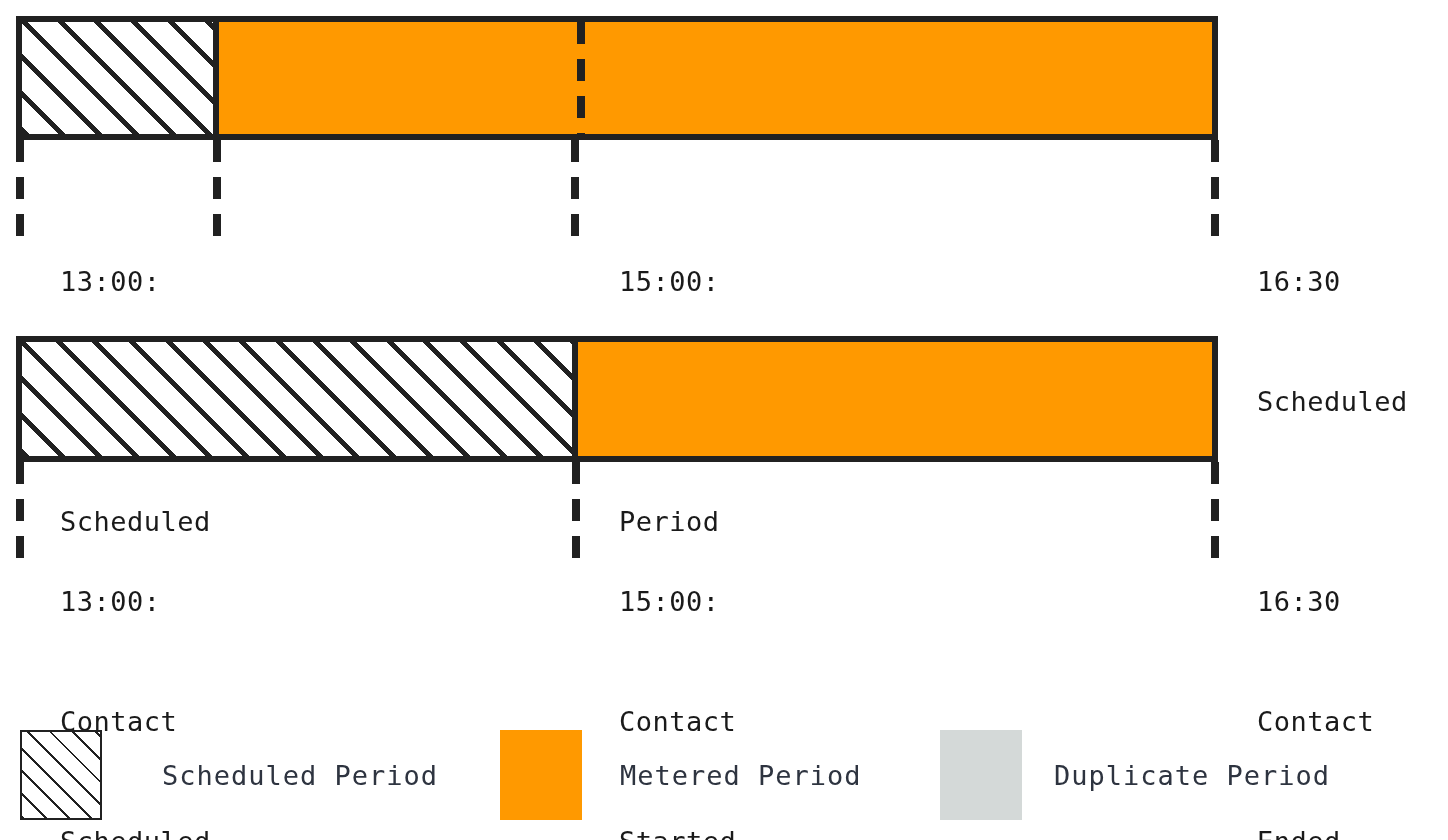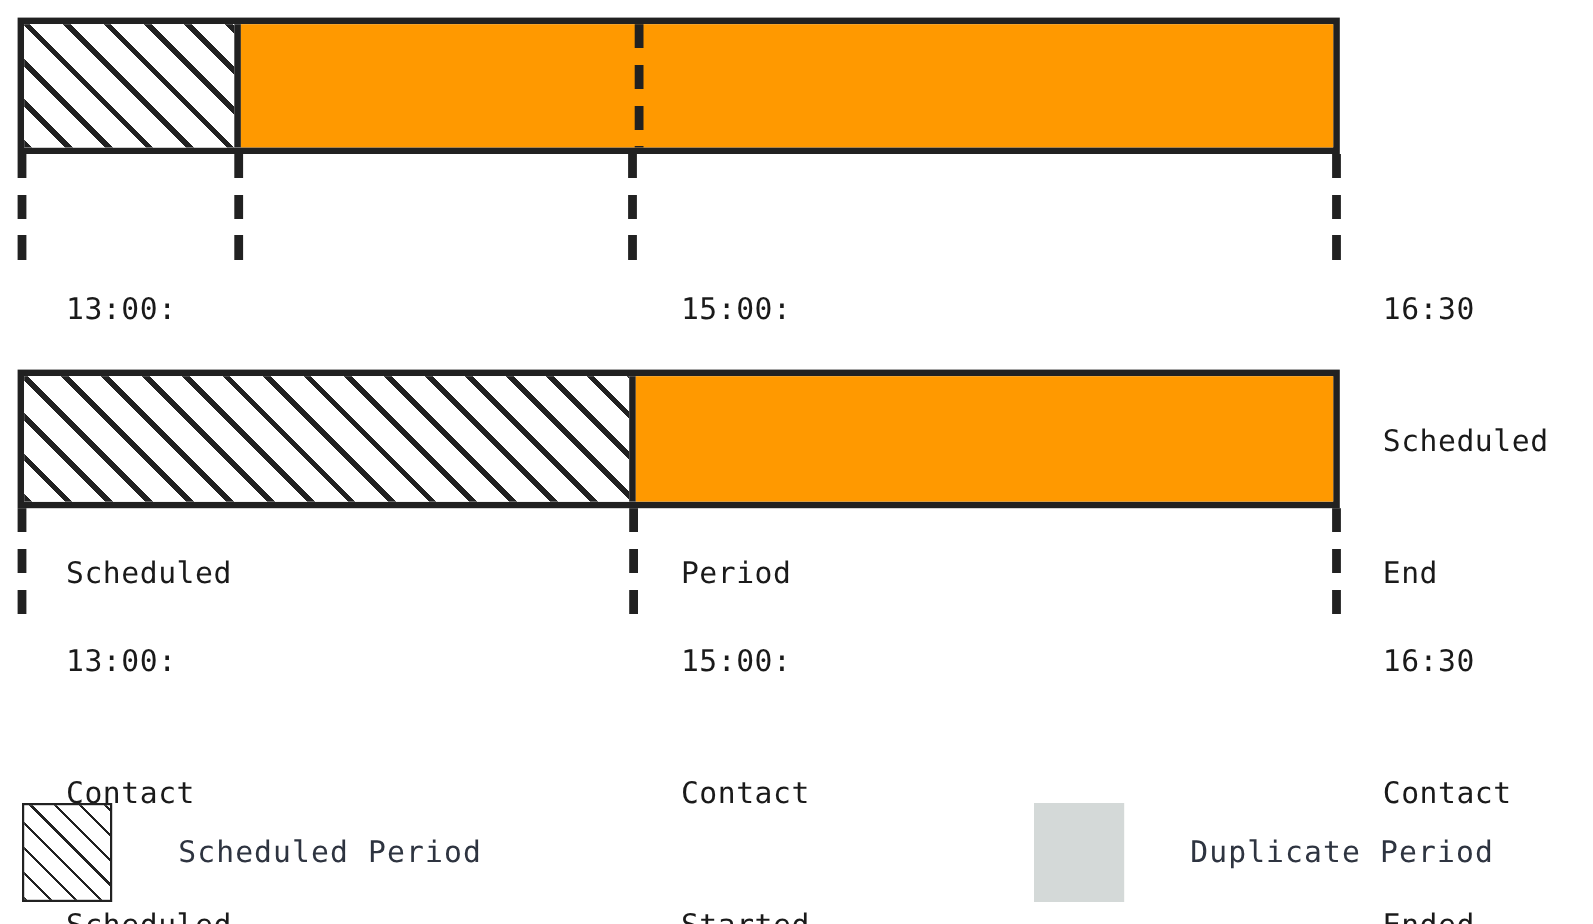--- a/index.html
+++ b/index.html
@@ -146,21 +146,20 @@
     <span class="lrow">Scheduled</span>
   </div>
   <div class="label" style="left:619px; top:182px;">
     <span class="lrow">15:00:</span>
     <span class="lrow">Contact</span>
     <span class="lrow">Period</span>
   </div>
   <div class="label" style="left:1257px; top:182px;">
     <span class="lrow">16:30</span>
     <span class="lrow">Scheduled</span>
-    <span class="lrow">End</span>
   </div>
 
   <div class="bar" style="left:16px; top:336px; width:1202px; height:126px;">
     <div class="seg seg-hatch seg-divider-solid" style="left:0px; width:556px;"></div>
     <div class="seg seg-metered" style="left:556px; width:634px;"></div>
   </div>
 
   <div class="tick" style="left:16px; top:462px; height:110px;"></div>
   <div class="tick" style="left:572px; top:462px; height:110px;"></div>
   <div class="tick" style="left:1211px; top:462px; height:110px;"></div>
@@ -179,19 +178,23 @@
     <span class="lrow">16:30</span>
     <span class="lrow">Contact</span>
     <span class="lrow">Ended</span>
   </div>
 
   <div class="legend-item" style="left:20px; top:730px;">
     <div class="swatch swatch-hatch"></div>
     <span class="legend-label" style="margin-left:60px;">Scheduled Period</span>
   </div>
 
+  <div class="legend-item" style="left:500px; top:730px;">
+    <div class="swatch swatch-metered"></div>
+    <span class="legend-label" style="margin-left:38px;">Metered Period</span>
+  </div>
 
   <div class="legend-item" style="left:940px; top:730px;">
     <div class="swatch swatch-duplicate"></div>
-    <span class="legend-label" style="margin-left:60px;">Duplicate Period</span>
+    <span class="legend-label" style="margin-left:32px;">Duplicate Period</span>
   </div>
 
 </div>
 
 </body></html>

